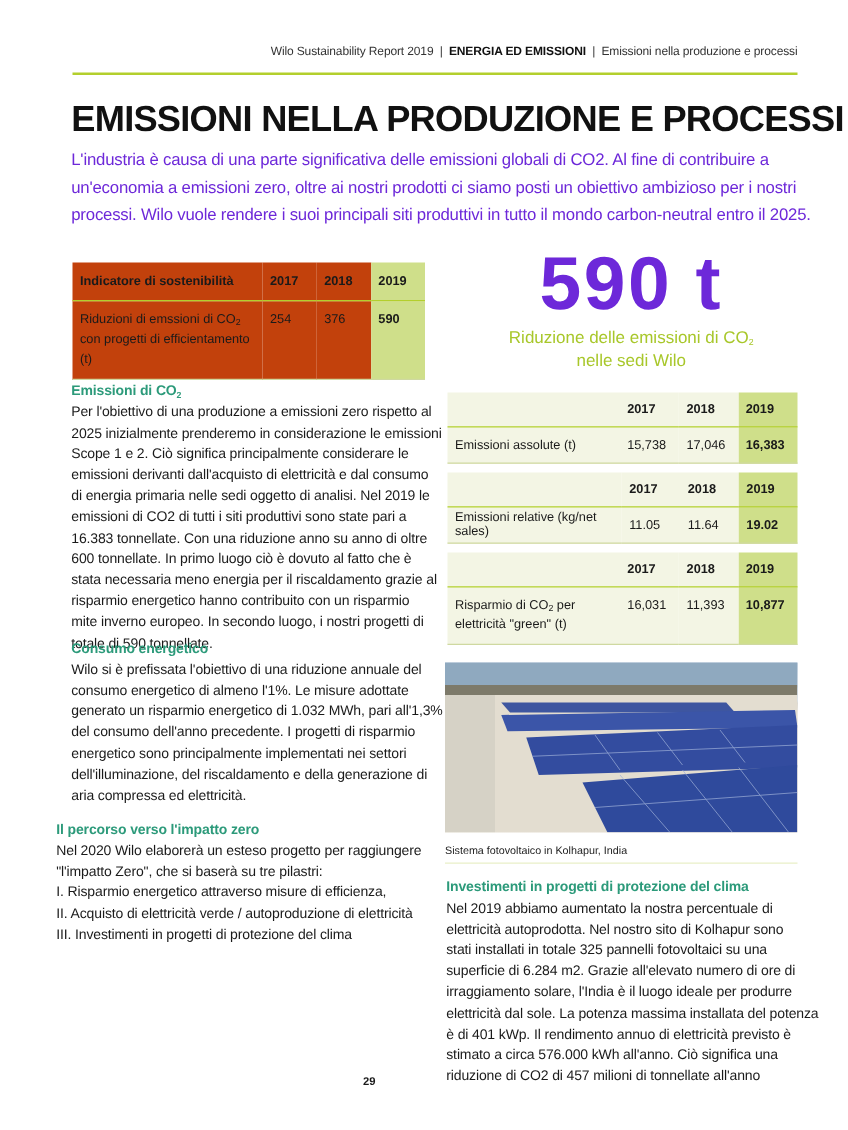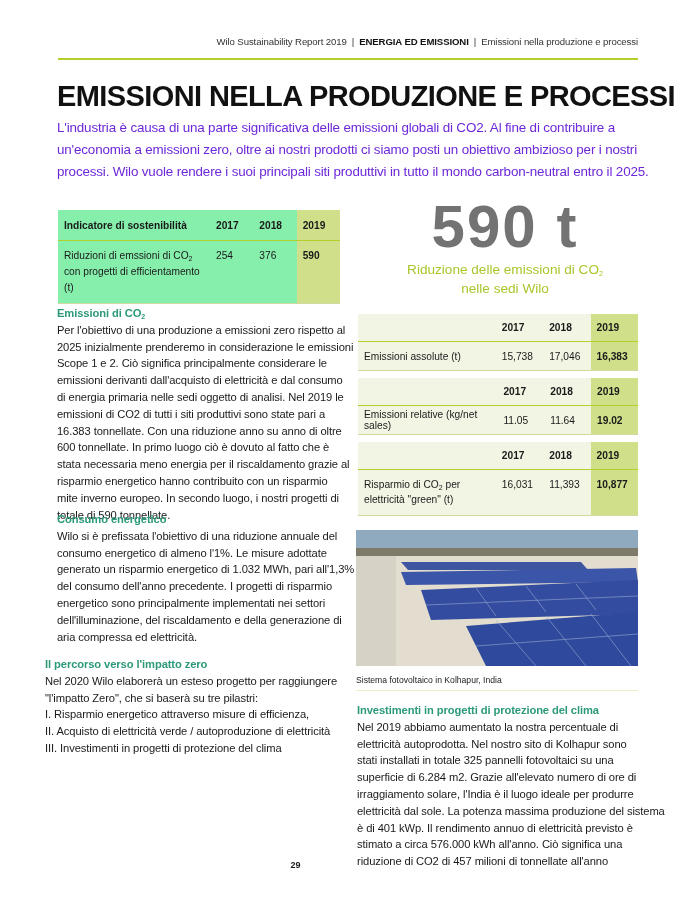--- a/index.html
+++ b/index.html
@@ -20,28 +20,28 @@
       letter-spacing:-0.6px; white-space:nowrap;
     }
     .intro {
       top:117px; left:57px; width:600px; font-size:13.4px; line-height:22px; color:#6d28d9;
       letter-spacing:-0.15px;
     }
     .intro span { display:block; white-space:nowrap; }
 
     table { border-collapse:collapse; }
     .t1 { top:210px; left:58px; width:282px; font-size:10.2px; }
-    .t1 th, .t1 td { background:#86efac; text-align:left; vertical-align:top; }
+    .t1 th, .t1 td { background:#c2410c; text-align:left; vertical-align:top; }
     .t1 th { height:30px; vertical-align:middle; font-weight:bold; border-bottom:1.5px solid #b3cf2d; padding:0 6px; }
     .t1 td { padding:7px 6px; line-height:16px; height:32px; border-bottom:1.5px solid #cfd9a0; }
     .t1 .hl { background:#cfdf8a; font-weight:bold; }
     .t1 td.c0, .t1 th.c0 { width:140px; }
 
     .bigstat { top:192px; left:360px; width:290px; text-align:center; }
-    .bigstat .num { font-size:60px; font-weight:bold; color:#737373; line-height:70px; letter-spacing:2px; }
+    .bigstat .num { font-size:60px; font-weight:bold; color:#6d28d9; line-height:70px; letter-spacing:2px; }
     .bigstat .cap { font-size:13.6px; color:#a8c72a; line-height:19px; margin-top:-2px; }
 
     .rt { left:358px; width:280px; font-size:10.2px; }
     .rt td { background:#f3f5e4; padding:0 6px; vertical-align:middle; }
     .rt tr.h td { height:27px; font-weight:bold; border-bottom:1.5px solid #b3cf2d; }
     .rt tr.b td { height:28px; border-bottom:1.5px solid #cfd9a0; }
     .rt tr.b2 td { height:38px; line-height:15px; border-bottom:1.5px solid #cfd9a0; vertical-align:top; padding-top:7px; }
     .rt td.hl { background:#cfdf8a; font-weight:bold; }
     .rt td.c0 { width:137px; }
     .rt td.cn { width:36px; }
@@ -212,19 +212,19 @@
 <div class="abs caption">Sistema fotovoltaico in Kolhapur, India</div>
 <div class="abs caption-rule"></div>
 
 <div class="abs body-text" style="top:702px;left:357px;width:290px">
   <div class="section-h">Investimenti in progetti di protezione del clima</div>
   <span>Nel 2019 abbiamo aumentato la nostra percentuale di</span>
     <span>elettricità autoprodotta. Nel nostro sito di Kolhapur sono</span>
     <span>stati installati in totale 325 pannelli fotovoltaici su una</span>
     <span>superficie di 6.284 m2. Grazie all'elevato numero di ore di</span>
     <span>irraggiamento solare, l'India è il luogo ideale per produrre</span>
-    <span>elettricità dal sole. La potenza massima produzione del sistema</span>
+    <span>elettricità dal sole. La potenza massima installata del potenza</span>
     <span>è di 401 kWp. Il rendimento annuo di elettricità previsto è</span>
     <span>stimato a circa 576.000 kWh all'anno. Ciò significa una</span>
     <span>riduzione di CO2 di 457 milioni di tonnellate all'anno</span>
 </div>
 
 <div class="abs pagenum">29</div>
 
 </body></html>

